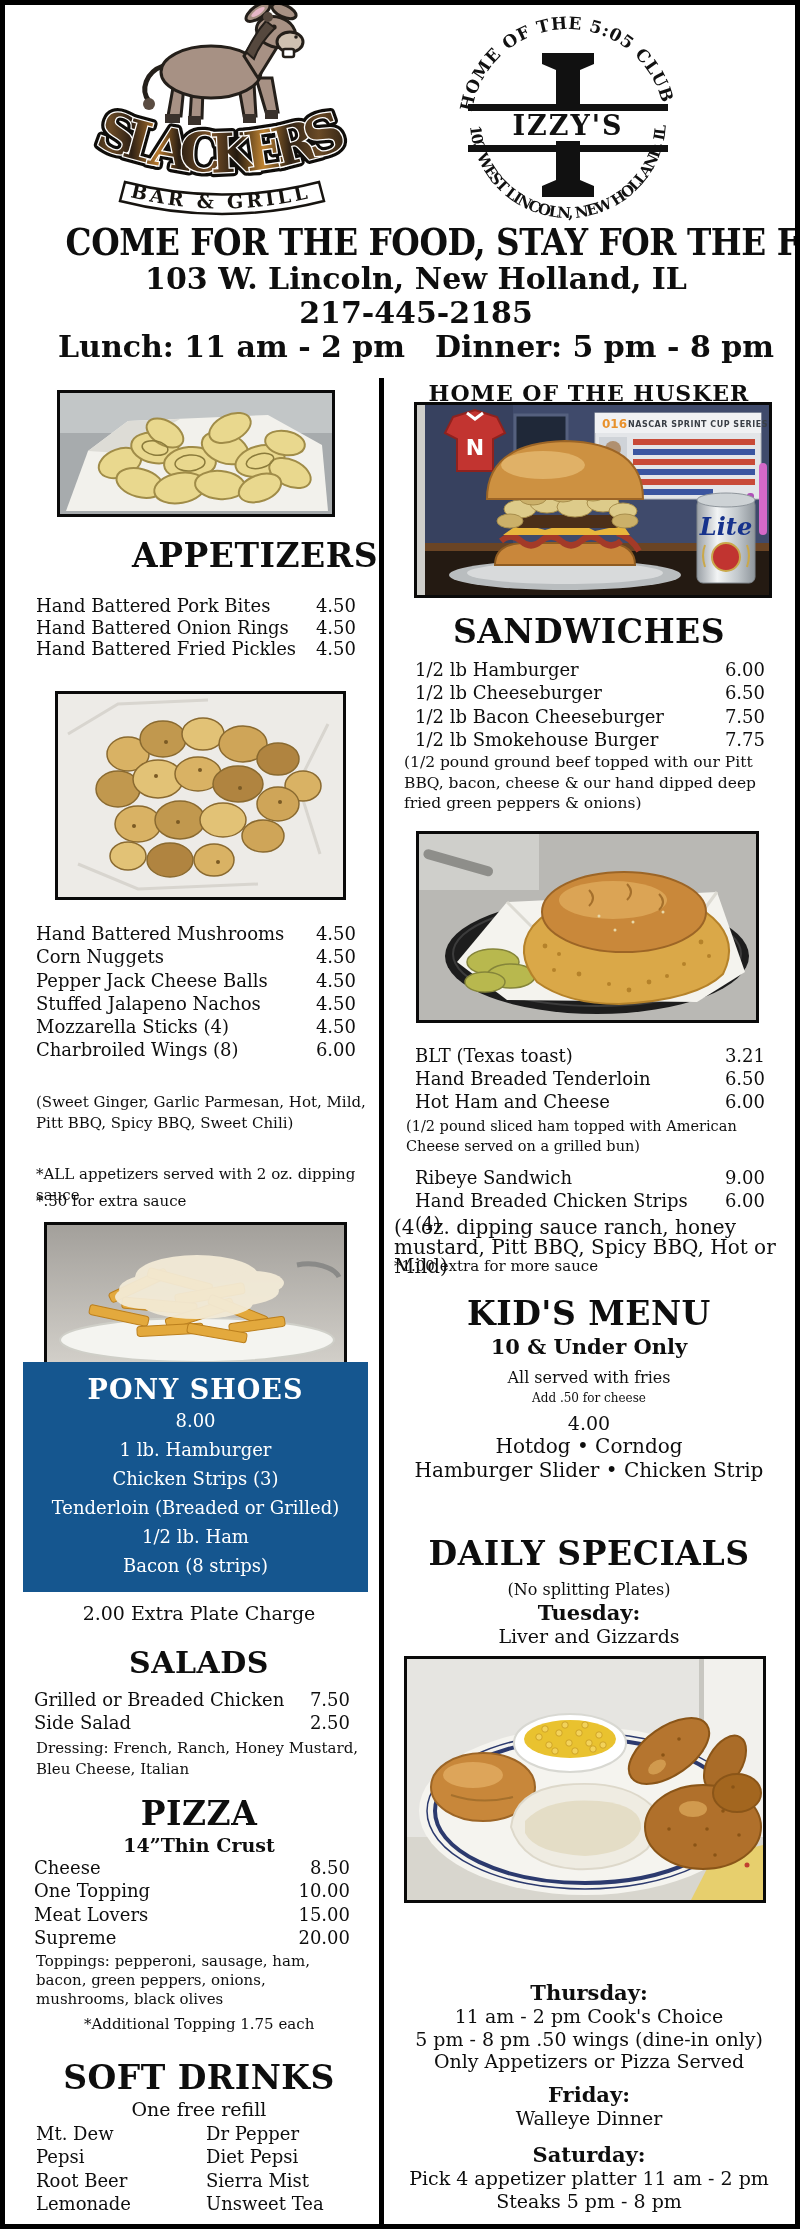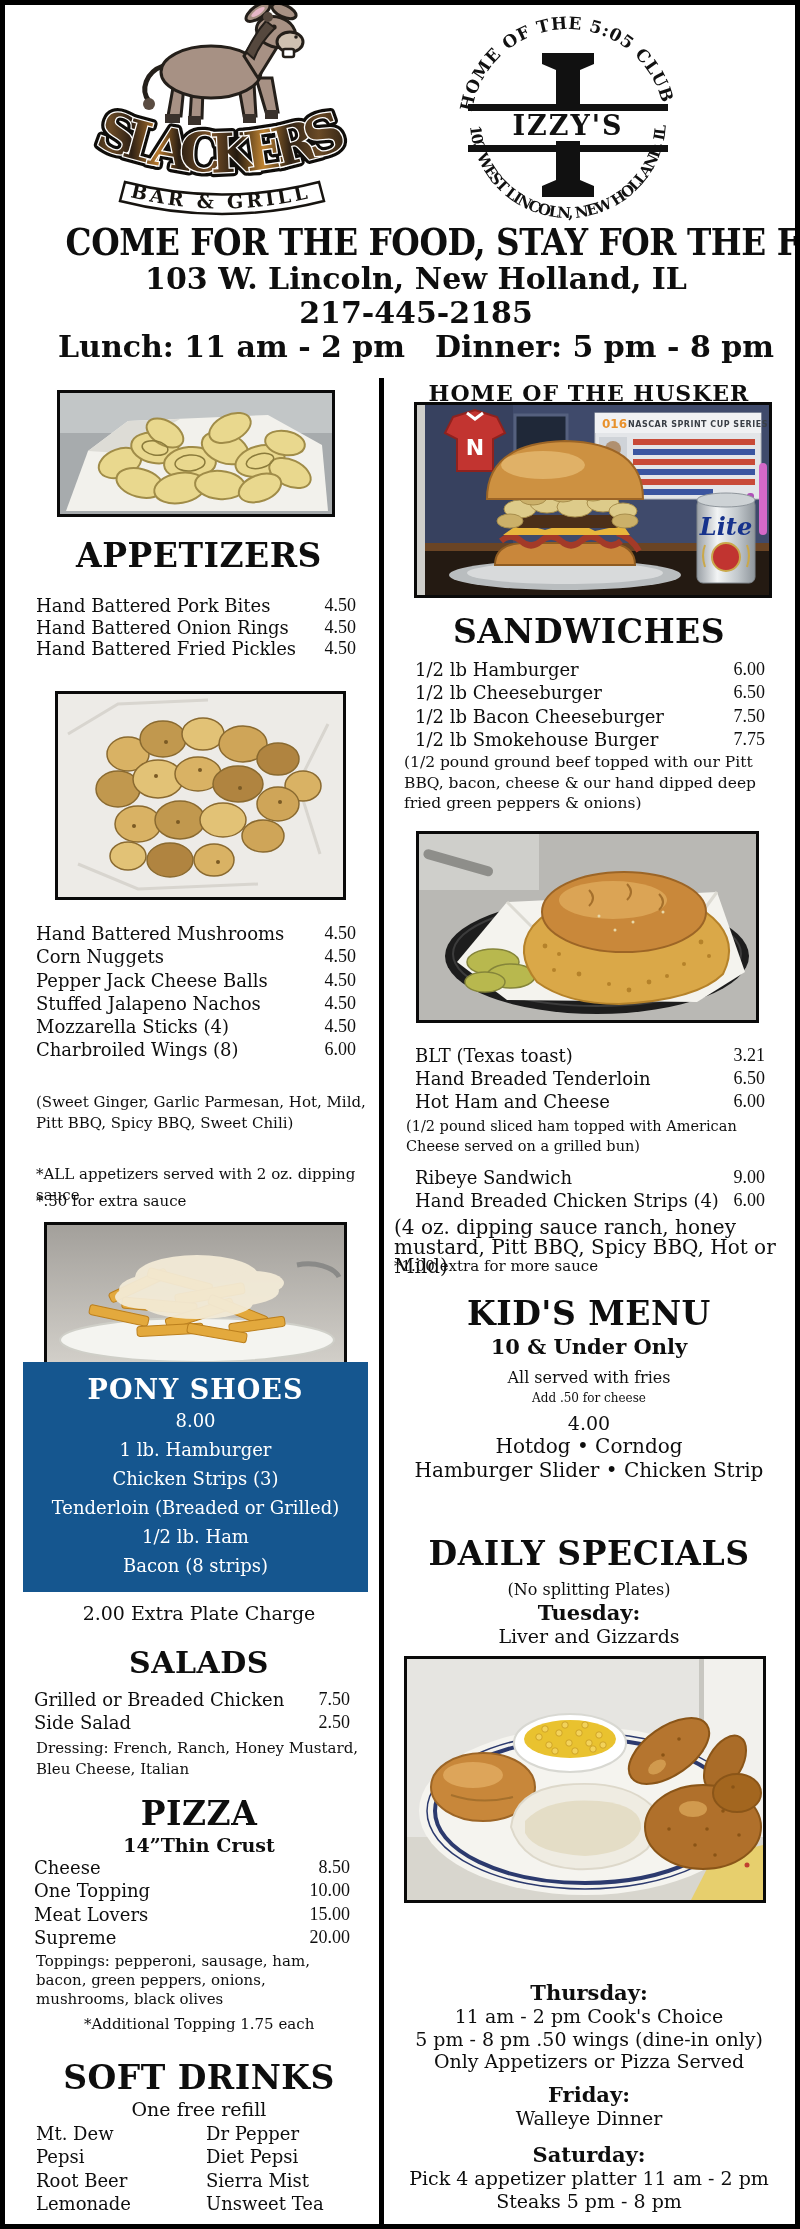--- a/index.html
+++ b/index.html
@@ -9,21 +9,21 @@
   .abs{position:absolute;}
   .center{text-align:center;}
   .col{position:absolute;top:378px;}
   #col-left{left:20px;width:358px;height:1846px;}
   #col-right{left:386px;width:406px;height:1846px;}
   #divider{position:absolute;left:379px;top:378px;width:5px;height:1846px;background:#000;}
   .h1{position:absolute;width:100%;text-align:center;font-weight:bold;font-size:33px;line-height:36px;letter-spacing:.5px;}
   .h1.sm{font-size:30px;line-height:33px;}
   .rows{position:absolute;}
   .row{display:flex;justify-content:space-between;font-size:18px;line-height:var(--lh,23px);}
-  .row .p{padding-left:8px;font-family:Liberation Serif, serif;}
+  .row .p{padding-left:8px;}
   .note{position:absolute;font-size:15px;line-height:21px;}
   .tagline{position:absolute;top:222px;left:0;width:800px;text-align:center;font-weight:bold;
            font-size:38px;line-height:40px;letter-spacing:-.5px;}
   .tagline>span{display:inline-block;transform:scaleX(.86);transform-origin:center;white-space:nowrap;}
   .hdr-line{position:absolute;left:16px;width:800px;text-align:center;font-weight:bold;font-size:30px;line-height:32px;}
   .hours{display:flex;justify-content:center;gap:30px;}
   .photo{position:absolute;border:3px solid #0a0a0a;background:#cfcfcb;}
   .photo svg{display:block;}
   .ponybox{position:absolute;left:3px;top:984px;width:345px;height:230px;color:#fff;text-align:center;padding-top:12px;box-sizing:border-box;}
   .ponybox .pt{font-weight:bold;font-size:27px;line-height:32px;letter-spacing:1px;}
@@ -149,21 +149,21 @@
           <ellipse cx="225" cy="50" rx="20" ry="12" transform="rotate(10 225 50)"></ellipse>
         </g>
         <g fill="none" stroke="#8a7a3a" stroke-width="1.5">
           <ellipse cx="130" cy="70" rx="15" ry="8" transform="rotate(-5 130 70)"></ellipse>
           <ellipse cx="95" cy="55" rx="13" ry="7" transform="rotate(10 95 55)"></ellipse>
           <ellipse cx="200" cy="68" rx="14" ry="7" transform="rotate(-15 200 68)"></ellipse>
         </g>
       </svg>
     </div>
 
-    <div class="h1" style="top:160px;">APPETIZERS</div>
+    <div class="h1" style="top:160px;text-align:right;">APPETIZERS</div>
 
     <div class="rows" style="top:217px;left:16px;width:320px;--lh:21.5px">
       <div class="row">
         <span class="n">Hand Battered Pork Bites</span>
         <span class="p">4.50</span>
         </div>
       <div class="row">
         <span class="n">Hand Battered Onion Rings</span>
         <span class="p">4.50</span>
         </div>

